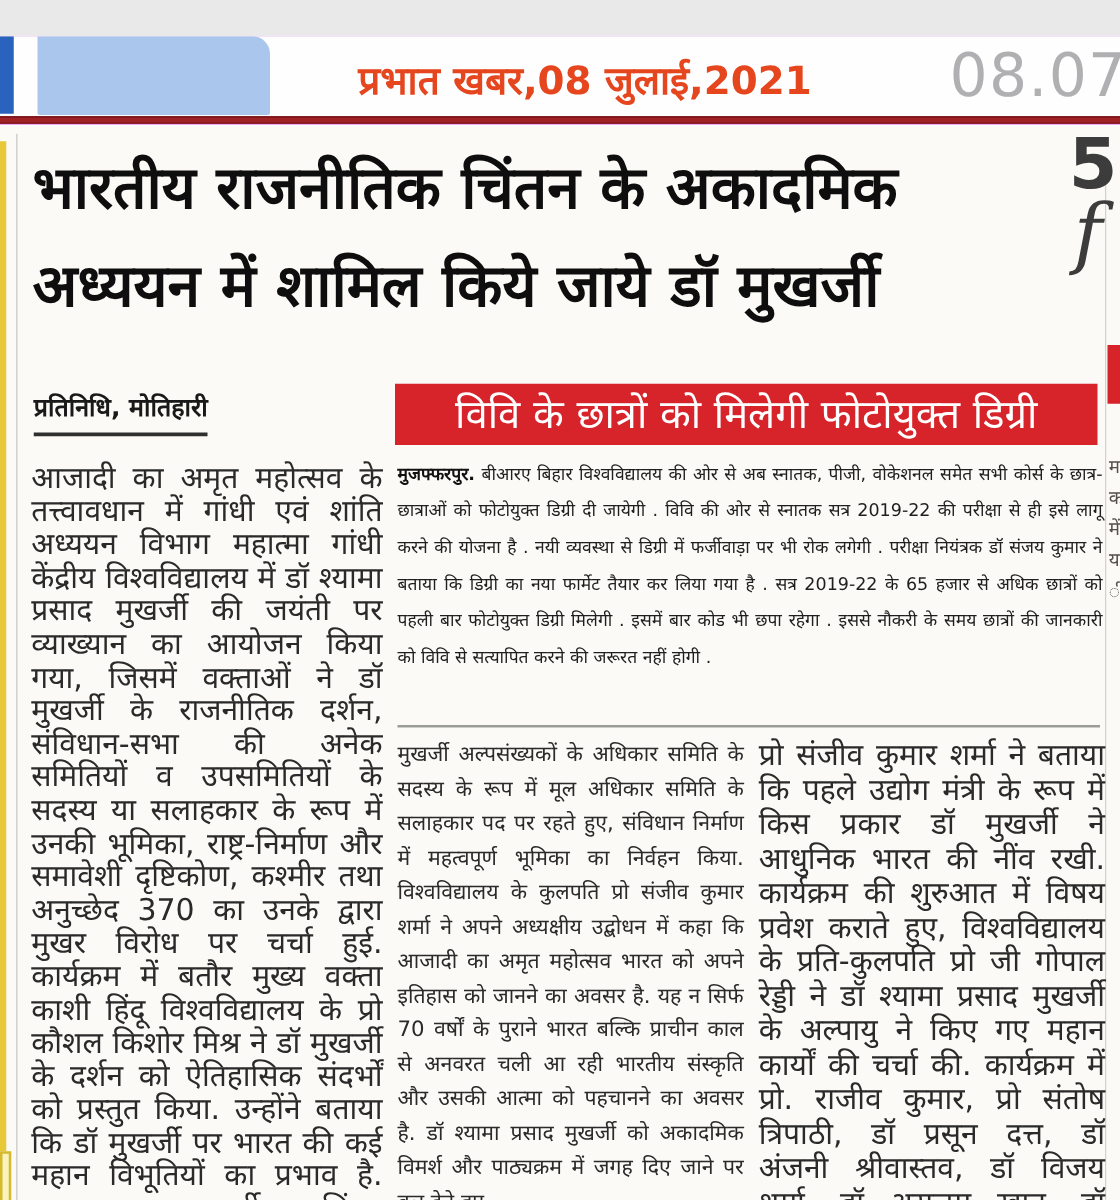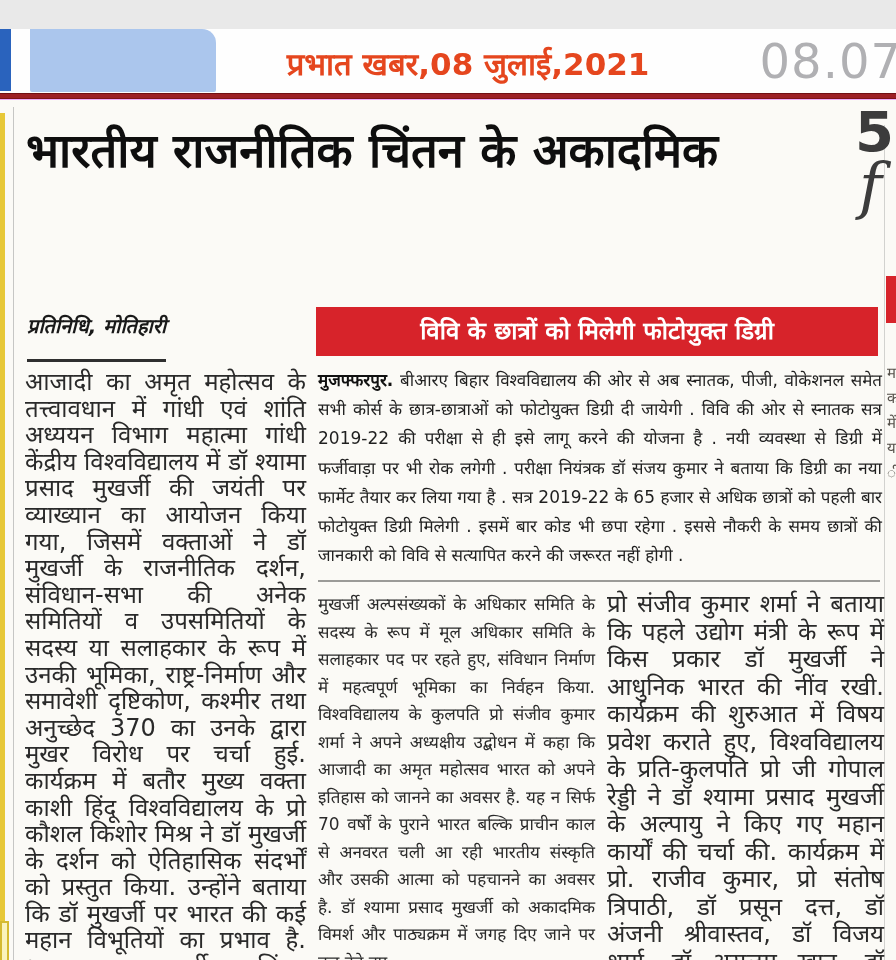--- a/index.html
+++ b/index.html
@@ -17,28 +17,28 @@
   
   .article-bg { position:absolute; top:71px; left:0; right:0; bottom:0; background:#fbfaf6; }
   .yellow-strip { position:absolute; left:0; top:84px; width:5px; height:808px; background:#e7c838; }
   .yellow-box { position:absolute; left:0; top:892px; width:9px; height:52px; background:#faf3bc; border:2px solid #d5ba31; }
   .border-left { position:absolute; left:13px; top:78px; width:1px; height:872px; background:#c6c6c4; }
   .border-right { position:absolute; left:884px; top:96px; width:1px; height:854px; background:#d2d2cf; }
 
   .headline { position:absolute; left:26px; top:82px; width:834px; color:#0e0e0e; font-weight:700; font-size:47px; line-height:79px; }
   .headline .hl { white-space:nowrap; }
 
-  .byline { position:absolute; left:27px; top:283px; font-size:20px; font-weight:700; color:#191919; padding-bottom:20px; border-bottom:3px solid #2f2f2f;font-style:italic; }
+  .byline { position:absolute; left:27px; top:283px; font-size:20px; font-weight:700; color:#191919; padding-bottom:7px; border-bottom:3px solid #2f2f2f; }
 
   .body-text { text-align:justify; color:#2a2a2a; }
   .col1 { position:absolute; left:25px; top:340px; width:281px; font-size:24px; line-height:26.6px; }
 
-  .redbox { position:absolute; left:316px; top:278px; width:562px; height:49px; background:#d7232a; color:#ffffff; font-weight:700; font-size:24px; line-height:49px; text-align:center; white-space:nowrap; overflow:hidden; }
+  .redbox { position:absolute; left:316px; top:278px; width:562px; height:49px; background:#d7232a; color:#ffffff; font-weight:400; font-size:32px; line-height:49px; text-align:center; white-space:nowrap; overflow:hidden; }
 
-  .lead { position:absolute; left:318px; top:337px; width:564px; font-size:17px; line-height:29.2px; text-align:justify; color:#1f1f1f; }
+  .lead { position:absolute; left:318px; top:337px; width:564px; font-size:14px; line-height:29.2px; text-align:justify; color:#1f1f1f; }
   .lead b { font-weight:700; color:#111; }
 
   .separator { position:absolute; left:318px; top:551px; width:562px; height:2px; background:#9b9b98; }
 
   .col2 { position:absolute; left:318px; top:562px; width:277px; font-size:17px; line-height:27.5px; }
   .col3 { position:absolute; left:607px; top:562px; width:277px; font-size:24px; line-height:27.5px; }
 
   
   .frag-glyph-1 { position:absolute; left:855px; top:70px; font-size:56px; font-weight:700; color:#3c3c3c; }
   .frag-glyph-2 { position:absolute; left:859px; top:120px; font-size:62px; font-style:italic; font-family:"DejaVu Serif","Liberation Serif",serif; color:#3c3c3c; }
@@ -59,20 +59,21 @@
   <div class="red-rule"></div>
 
   <div class="article-bg"></div>
   <div class="yellow-strip"></div>
   <div class="yellow-box"></div>
   <div class="border-left"></div>
   <div class="border-right"></div>
 
   <div class="headline">
     <div class="hl">भारतीय राजनीतिक चिंतन के अकादमिक</div>
+    <div class="hl">अध्ययन में शामिल किये जाये डॉ मुखर्जी</div>
   </div>
 
   <div class="byline">प्रतिनिधि, मोतिहारी</div>
 
   <div class="col1 body-text">आजादी का अमृत महोत्सव के तत्त्वावधान में गांधी एवं शांति अध्ययन विभाग महात्मा गांधी केंद्रीय विश्वविद्यालय में डॉ श्यामा प्रसाद मुखर्जी की जयंती पर व्याख्यान का आयोजन किया गया, जिसमें वक्ताओं ने डॉ मुखर्जी के राजनीतिक दर्शन, संविधान-सभा की अनेक समितियों व उपसमितियों के सदस्य या सलाहकार के रूप में उनकी भूमिका, राष्ट्र-निर्माण और समावेशी दृष्टिकोण, कश्मीर तथा अनुच्छेद 370 का उनके द्वारा मुखर विरोध पर चर्चा हुई. कार्यक्रम में बतौर मुख्य वक्ता काशी हिंदू विश्वविद्यालय के प्रो कौशल किशोर मिश्र ने डॉ मुखर्जी के दर्शन को ऐतिहासिक संदर्भों को प्रस्तुत किया. उन्होंने बताया कि डॉ मुखर्जी पर भारत की कई महान विभूतियों का प्रभाव है. श्यामा प्रसाद मुखर्जी का चिंतन समावेशी है और यह उनके कार्यों में भी झलकता है. विशिष्ट वक्ता जोधपुर विश्वविद्यालय के प्रो राम सिंह आढ़ा ने संविधान-सभा में डॉ मुखर्जी के अवदानों पर विस्तृत चर्चा की. उन्होंने बताया कि डॉ</div>
 
   <div class="redbox">विवि के छात्रों को मिलेगी फोटोयुक्त डिग्री</div>
 
   <p class="lead"><b>मुजफ्फरपुर.</b> <span>बीआरए बिहार विश्वविद्यालय की ओर से अब स्नातक, पीजी, वोकेशनल समेत सभी कोर्स के छात्र-छात्राओं को फोटोयुक्त डिग्री दी जायेगी . विवि की ओर से स्नातक सत्र 2019-22 की परीक्षा से ही इसे लागू करने की योजना है . नयी व्यवस्था से डिग्री में फर्जीवाड़ा पर भी रोक लगेगी . परीक्षा नियंत्रक डॉ संजय कुमार ने बताया कि डिग्री का नया फार्मेट तैयार कर लिया गया है . सत्र 2019-22 के 65 हजार से अधिक छात्रों को पहली बार फोटोयुक्त डिग्री मिलेगी . इसमें बार कोड भी छपा रहेगा . इससे नौकरी के समय छात्रों की जानकारी को विवि से सत्यापित करने की जरूरत नहीं होगी .</span></p>
 

